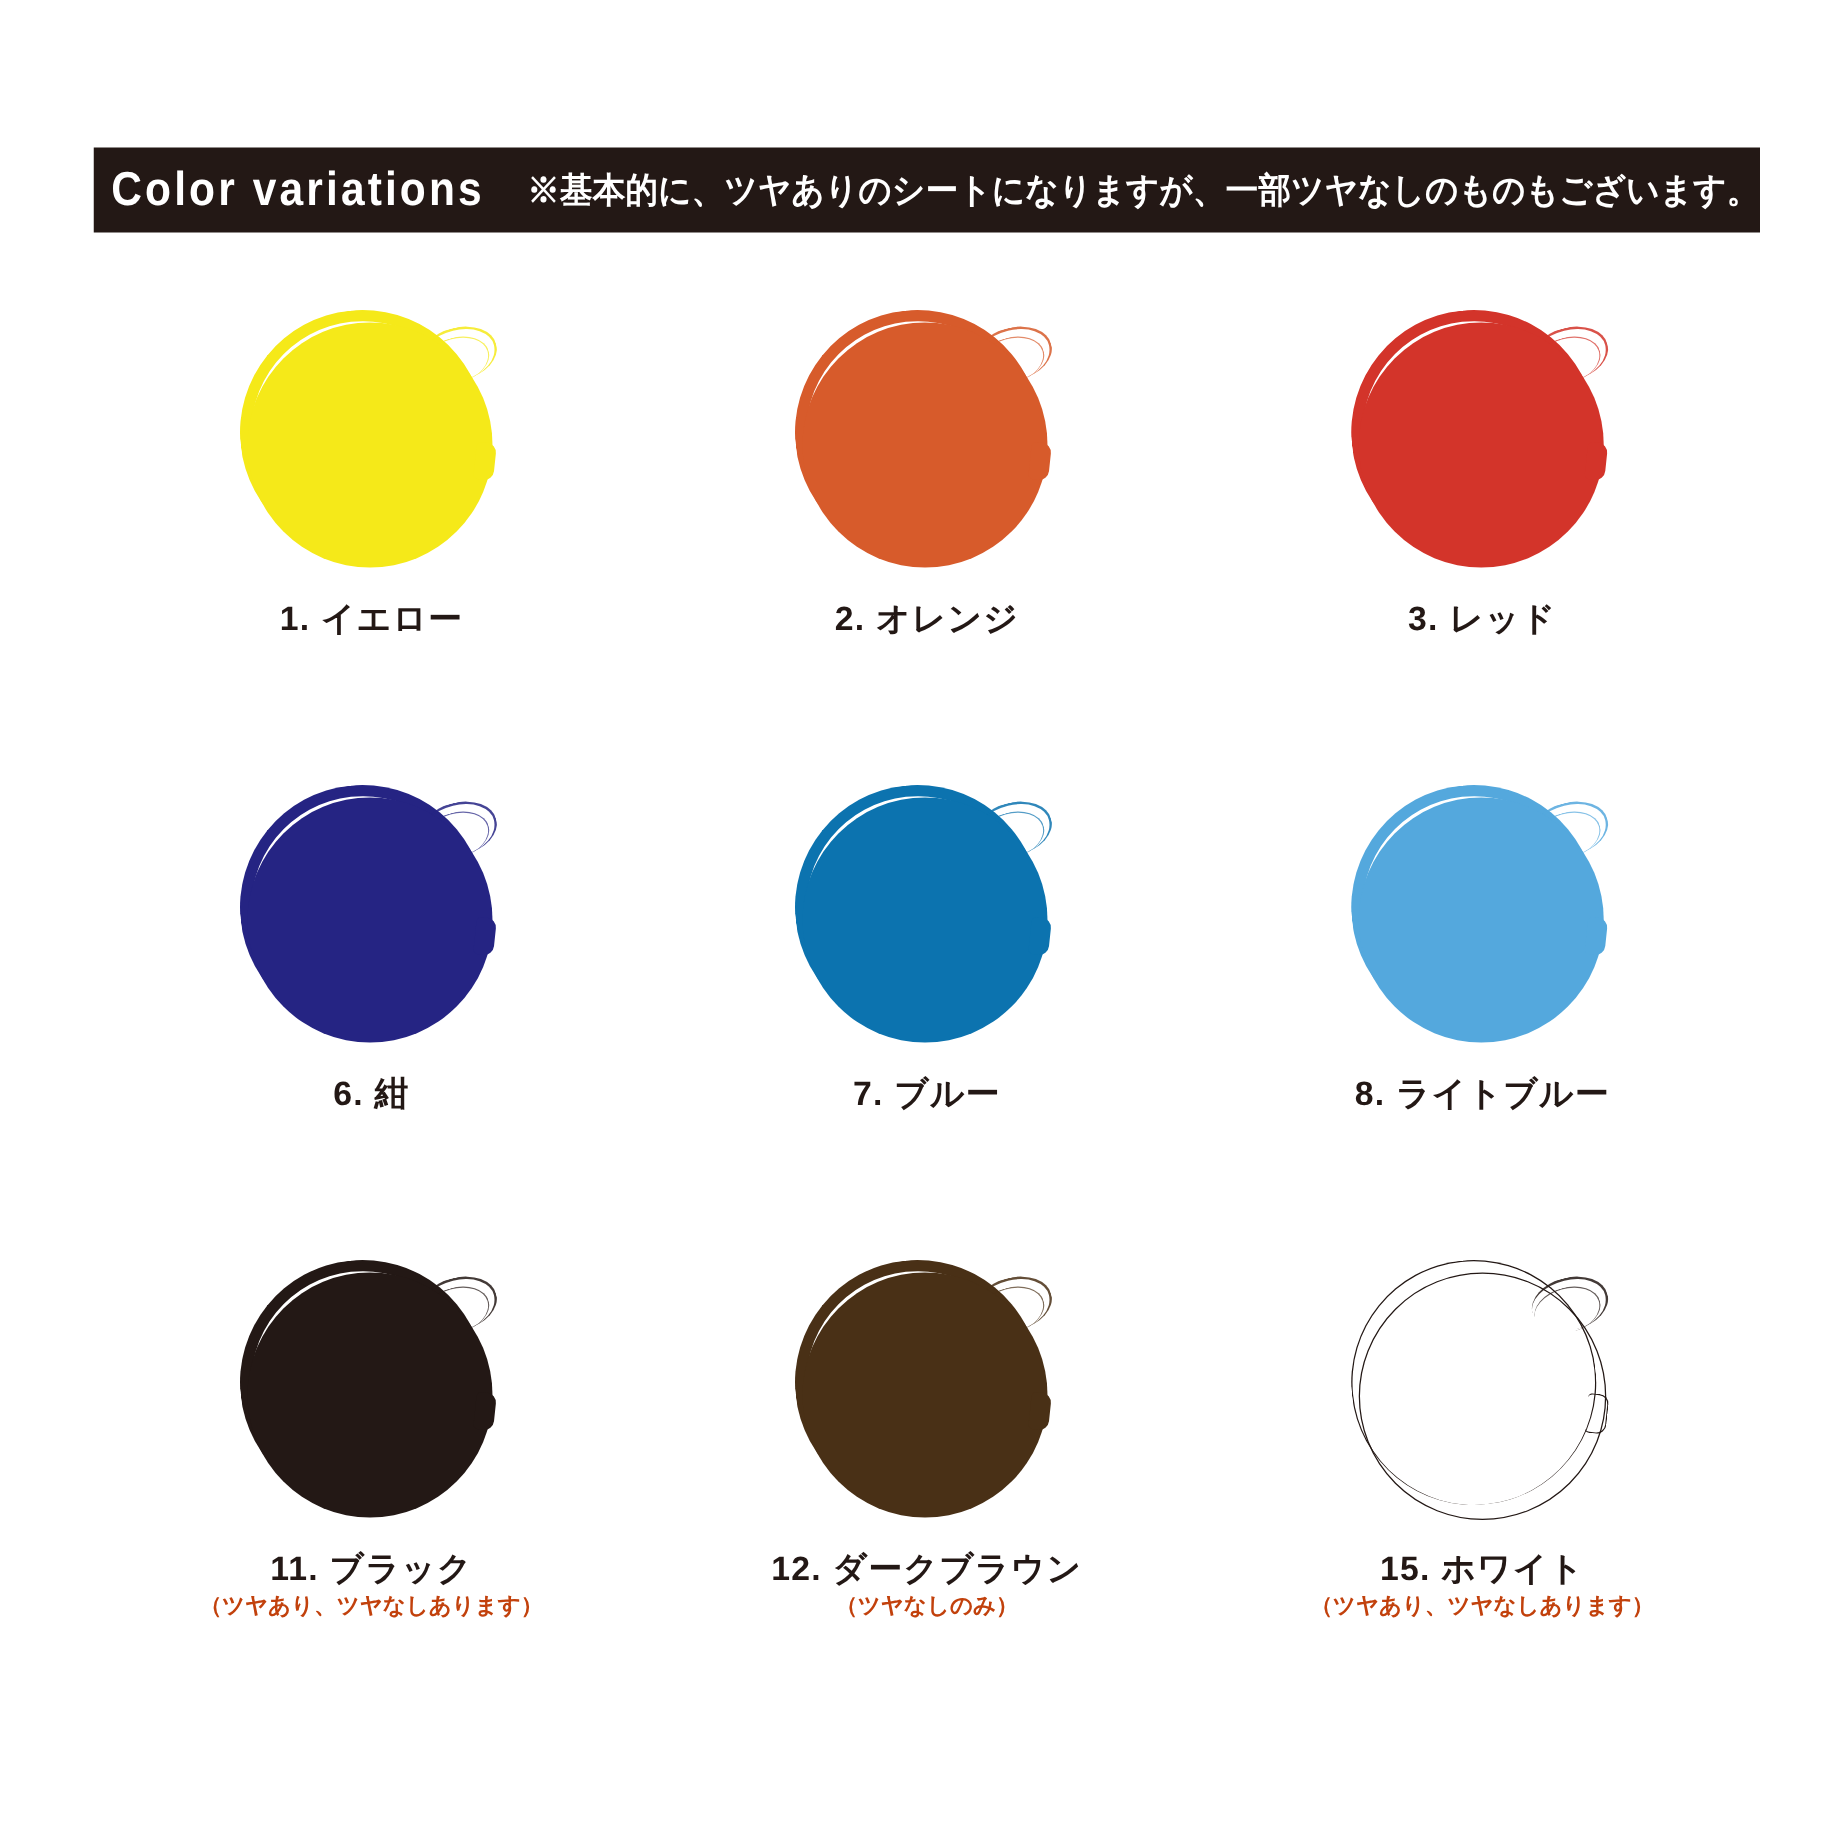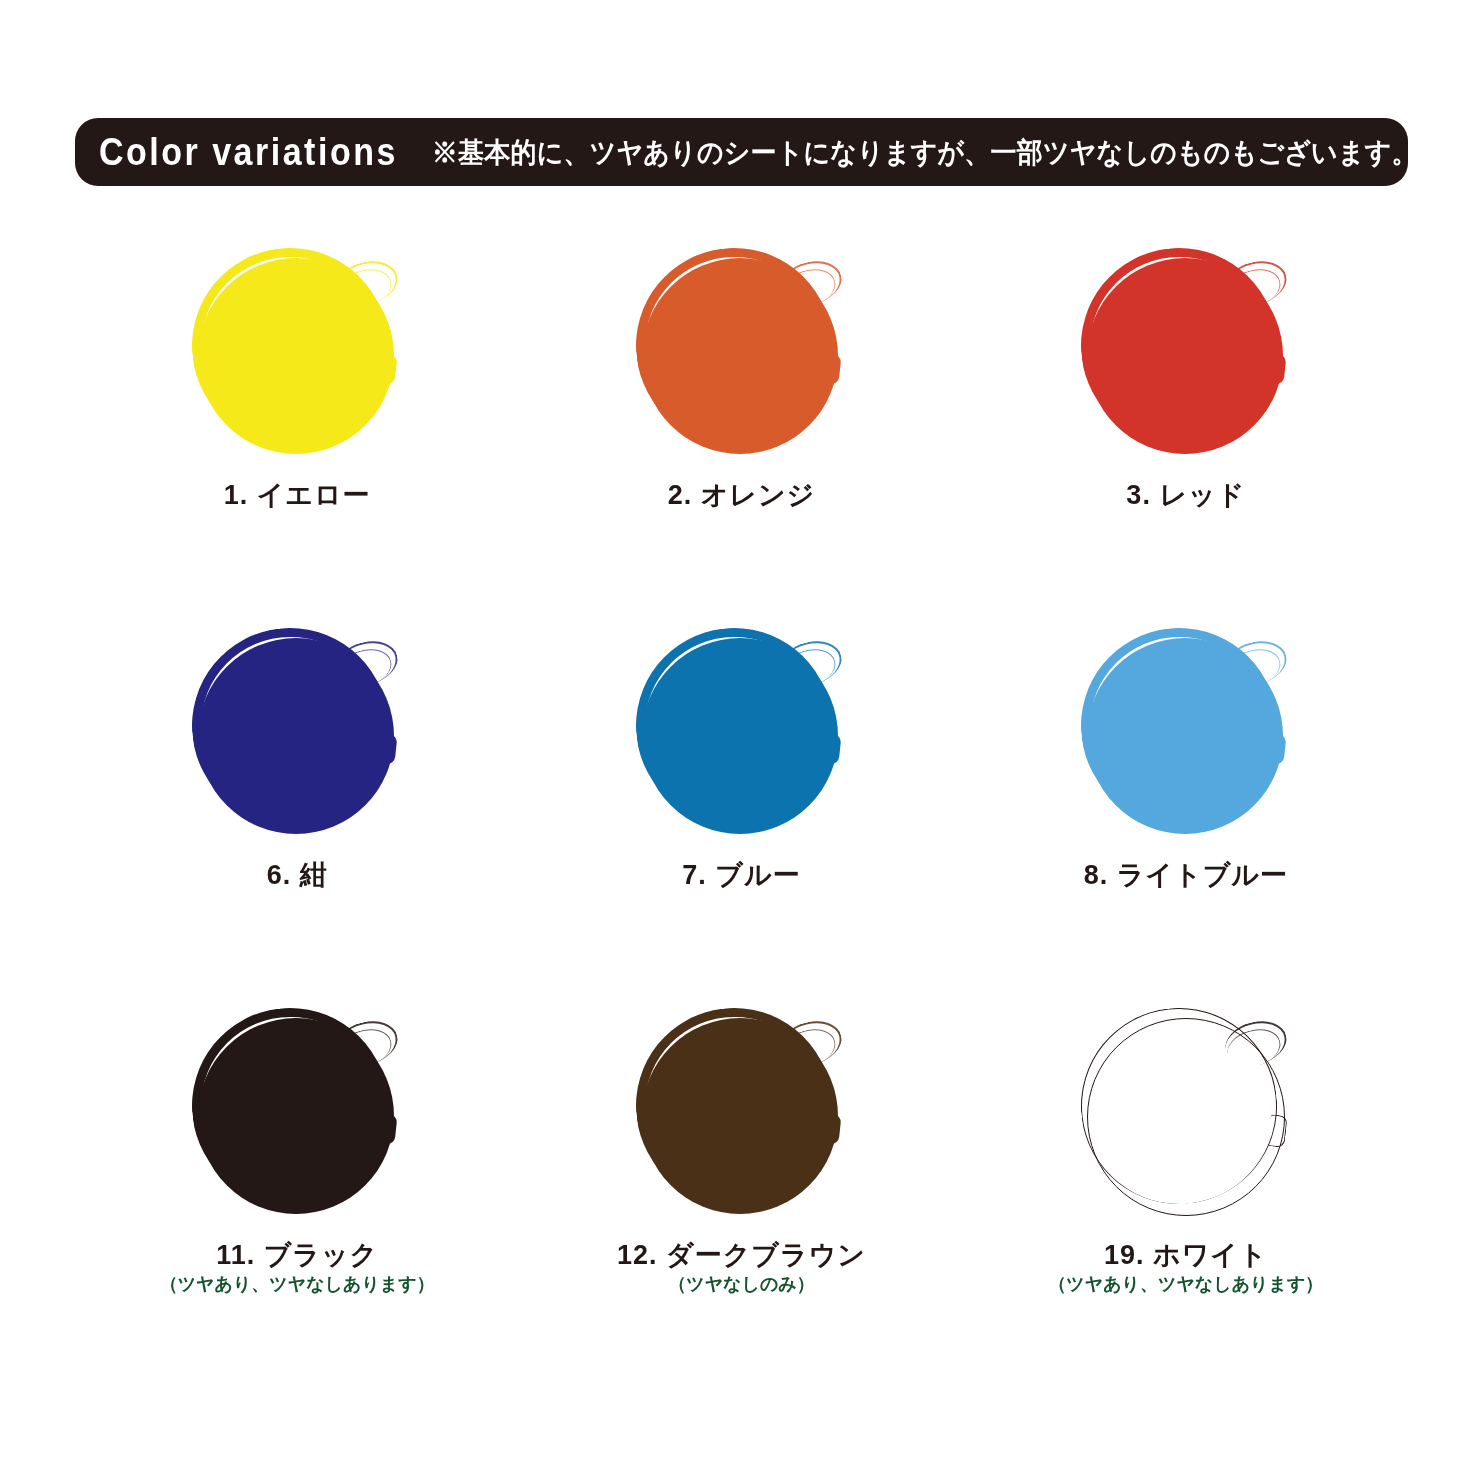--- a/index.html
+++ b/index.html
@@ -27,22 +27,21 @@
   .banner {
     position: absolute;
     left: 75px;
     top: 118px;
     width: 1333px;
     height: 68px;
     background: #231815;
     display: flex;
     align-items: center;
     box-sizing: border-box;
-    padding-left: 24px;
-    border-radius: 23px;
+    padding-left: 14px;
   }
   .banner-title {
     color: #ffffff;
     font-size: 34px;
     font-weight: 700;
     letter-spacing: 2.5px;
     line-height: 1;
     white-space: nowrap;
     transform: scaleY(1.12);
     transform-origin: left center;
@@ -158,21 +157,21 @@
     color: #231815;
     white-space: nowrap;
     letter-spacing: 1px;
     line-height: 1.1;
     text-align: center;
   }
   .sublabel {
     margin-top: 4px;
     font-size: 18px;
     font-weight: 700;
-    color: #14532d;
+    color: #c2410c;
     white-space: nowrap;
     letter-spacing: 0px;
     line-height: 1.1;
     text-align: center;
   }
   .sublabel:empty { display: none; }
 </style>
 </head>
 <body>
 
@@ -289,19 +288,19 @@
       </div>
       <div class="cell">
         <div class="blob-wrap">
           <div class="blob-ring" style="border-color: rgb(35, 24, 21); border-width: 1px 1px 0px;"></div>
           <div class="blob-hair" style="border-color: rgb(35, 24, 21);"></div>
           <div class="blob-hair2" style="border-color: rgb(35, 24, 21);"></div>
           <div class="blob outline">
               <span class="blob-nub" style="background: transparent; border-top: 1px solid rgb(35, 24, 21); border-right: 1px solid rgb(35, 24, 21); border-bottom: 1px solid rgb(35, 24, 21); border-left: none; border-image: initial;"></span>
             </div>
         </div>
-        <div class="label">19. ホワイト</div>
+        <div class="label">15. ホワイト</div>
         <div class="sublabel">（ツヤあり、ツヤなしあります）</div>
       </div>
     </div>
   </div>
 
 </div>
 
 </body></html>

